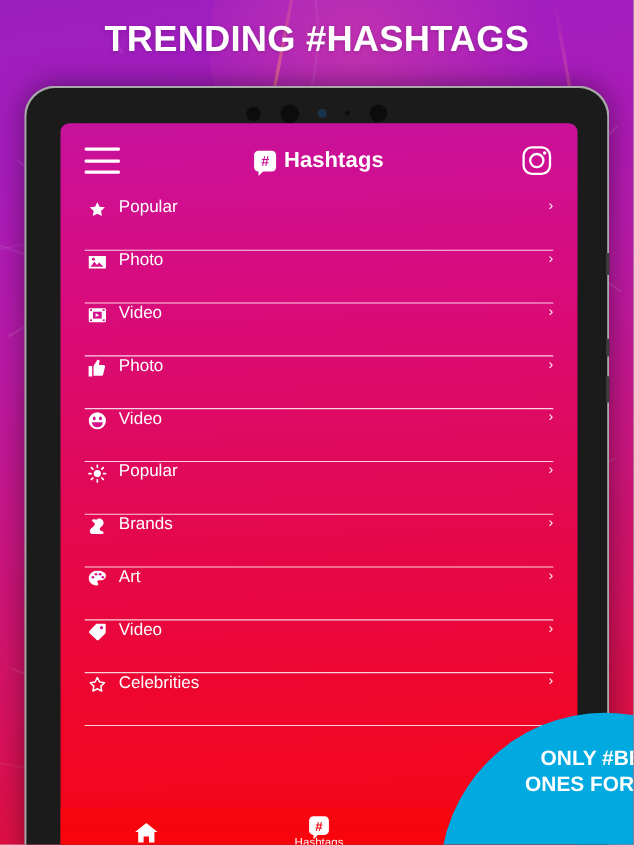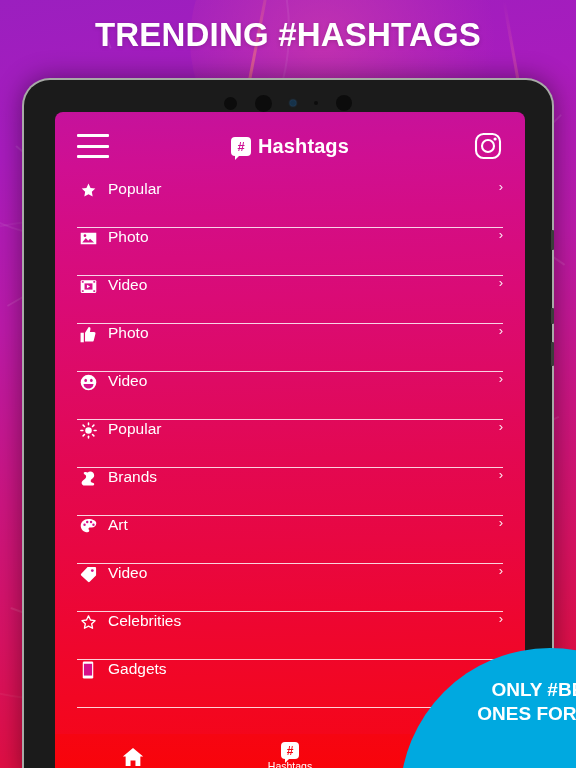--- a/index.html
+++ b/index.html
@@ -393,30 +393,20 @@
         <div class="cat-row">
           <span class="cat-icon">
             <svg width="17" height="17" viewBox="0 0 24 24" fill="none" stroke="#ffffff" stroke-width="1.9" stroke-linejoin="round">
                 <path d="M12 2.6l2.8 5.9 6.4.9-4.7 4.4 1.2 6.3L12 17.1l-5.7 3L7.5 13.8 2.8 9.4l6.4-.9z"></path>
               </svg>
           </span>
           <span class="cat-label">Celebrities</span>
           <span class="cat-chevron">›</span>
         </div>
 
-        <div class="cat-row">
-          <span class="cat-icon">
-            <svg width="12" height="18" viewBox="0 0 14 22" fill="#ffffff">
-                <rect x="0.6" y="0.6" width="12.8" height="20.8" rx="1.6"></rect>
-                <rect x="2" y="3.4" width="10" height="14.4" fill="#d6108a"></rect>
-              </svg>
-          </span>
-          <span class="cat-label">Gadgets</span>
-          <span class="cat-chevron">›</span>
-        </div>
 
       </div>
 
       <div id="bottom-nav">
 
         <div class="nav-item">
           <span>
             <svg width="22" height="20" viewBox="0 0 24 22" fill="#ffffff">
                 <path d="M12 1.2L0.8 10.4h3.1v10.4h5.4v-6h5.4v6h5.4V10.4h3.1z"></path>
               </svg>

